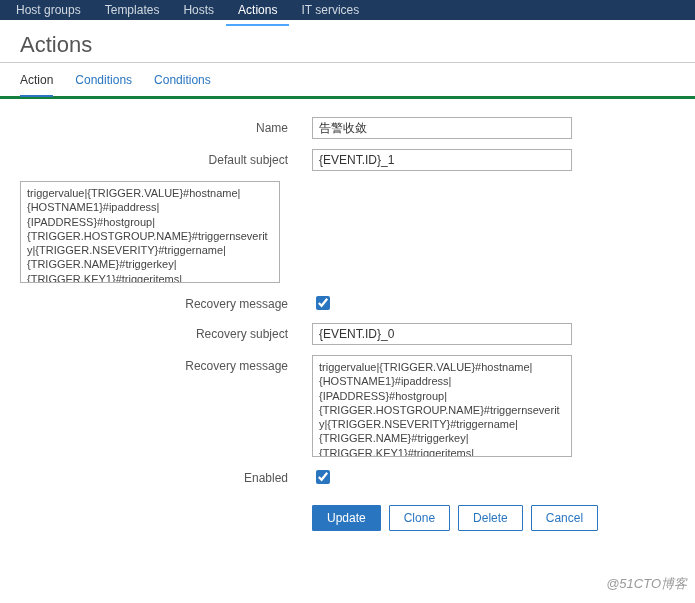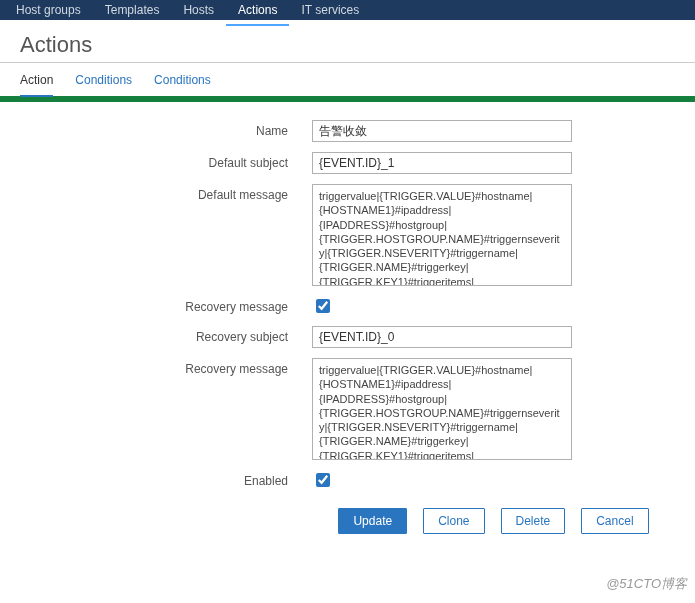--- a/index.html
+++ b/index.html
@@ -2,31 +2,31 @@
 <html><head>
   <meta charset="utf-8">
   <style>
     * { box-sizing: border-box; }
     body { margin: 0; font-family: Arial, sans-serif; font-size: 12px; color: #333; background: #fff; width: 695px; }
     .topnav { background: #1f3a5f; height: 20px; display: flex; align-items: center; padding: 0 4px; }
     .topnav-item { color: #d0d8e0; padding: 7px 12px; cursor: pointer; font-size: 12px; }
     .topnav-item.active { border-bottom: 2px solid #4da6ff; color: #fff; margin-bottom: -1px; }
     .page-title { font-size: 22px; color: #555; padding: 12px 20px 4px; font-weight: normal; }
     .divider { border-bottom: 1px solid #ccc; margin: 0 0 0 0; }
-    .tabs { display: flex; gap: 22px; padding: 10px 20px 0; border-bottom: 6px solid #15803d; }
+    .tabs { display: flex; gap: 22px; padding: 10px 20px 0; border-bottom: 3px solid #15803d; }
     .tab { color: #2a75c0; padding-bottom: 8px; cursor: pointer; font-size: 12px; }
     .tab.active { color: #333; border-bottom: 2px solid #2a75c0; margin-bottom: -1px; }
     .form { padding: 18px 20px 10px; }
     .row { display: flex; align-items: flex-start; margin-bottom: 10px; gap: 12px; }
     .label { width: 280px; text-align: right; padding-right: 12px; padding-top: 4px; color: #555; font-size: 12px; }
     .field { flex: 1; display: flex; align-items: flex-start; }
     input[type=text] { width: 260px; height: 22px; border: 1px solid #b0b0b0; padding: 2px 6px; font-size: 12px; color: #333; }
     textarea { width: 260px; height: 102px; border: 1px solid #b0b0b0; padding: 4px 6px; font-size: 11px; color: #444; resize: none; overflow-y: scroll; line-height: 1.3; font-family: Arial, sans-serif; }
     input[type=checkbox] { width: 14px; height: 14px; accent-color: #2a75c0; }
-    .buttons { display: flex; gap: 16px; justify-content: center; margin-left: 292px; padding: 8px 0 16px; }
+    .buttons { display: flex; gap: 8px; justify-content: flex-start; margin-left: 292px; padding: 8px 0 16px; }
     .btn { padding: 5px 14px; font-size: 12px; border: 1px solid #2a75c0; background: #fff; color: #2a75c0; cursor: pointer; border-radius: 1px; }
     .btn.primary { background: #2a75c0; color: #fff; border-color: #2a75c0; }
     .watermark { position: absolute; right: 8px; top: 575px; font-size: 13px; color: #999; font-style: italic; }
   </style>
 </head>
 <body>
 
 <div class="topnav">
   <div class="topnav-item">Host groups</div>
   <div class="topnav-item">Templates</div>
@@ -51,21 +51,20 @@
         <input type="text" value="告警收敛" style="">
       </div>
   </div>
   <div class="row">
     <div class="label">Default subject</div>
     <div class="field">
         <input type="text" value="{EVENT.ID}_1" style="">
       </div>
   </div>
   <div class="row">
-    <div class="label">Default message</div>
     <div class="field">
         <textarea style="">triggervalue|{TRIGGER.VALUE}#hostname|{HOSTNAME1}#ipaddress|{IPADDRESS}#hostgroup|{TRIGGER.HOSTGROUP.NAME}#triggernseverity|{TRIGGER.NSEVERITY}#triggername|{TRIGGER.NAME}#triggerkey|{TRIGGER.KEY1}#triggeritems|{ITEM.NAME}#itemvalue|{ITEM.VALUE}#eventid|</textarea>
       </div>
   </div>
   <div class="row">
     <div class="label">Recovery message</div>
     <div class="field">
         <input type="checkbox" checked="" style="">
       </div>
   </div>

